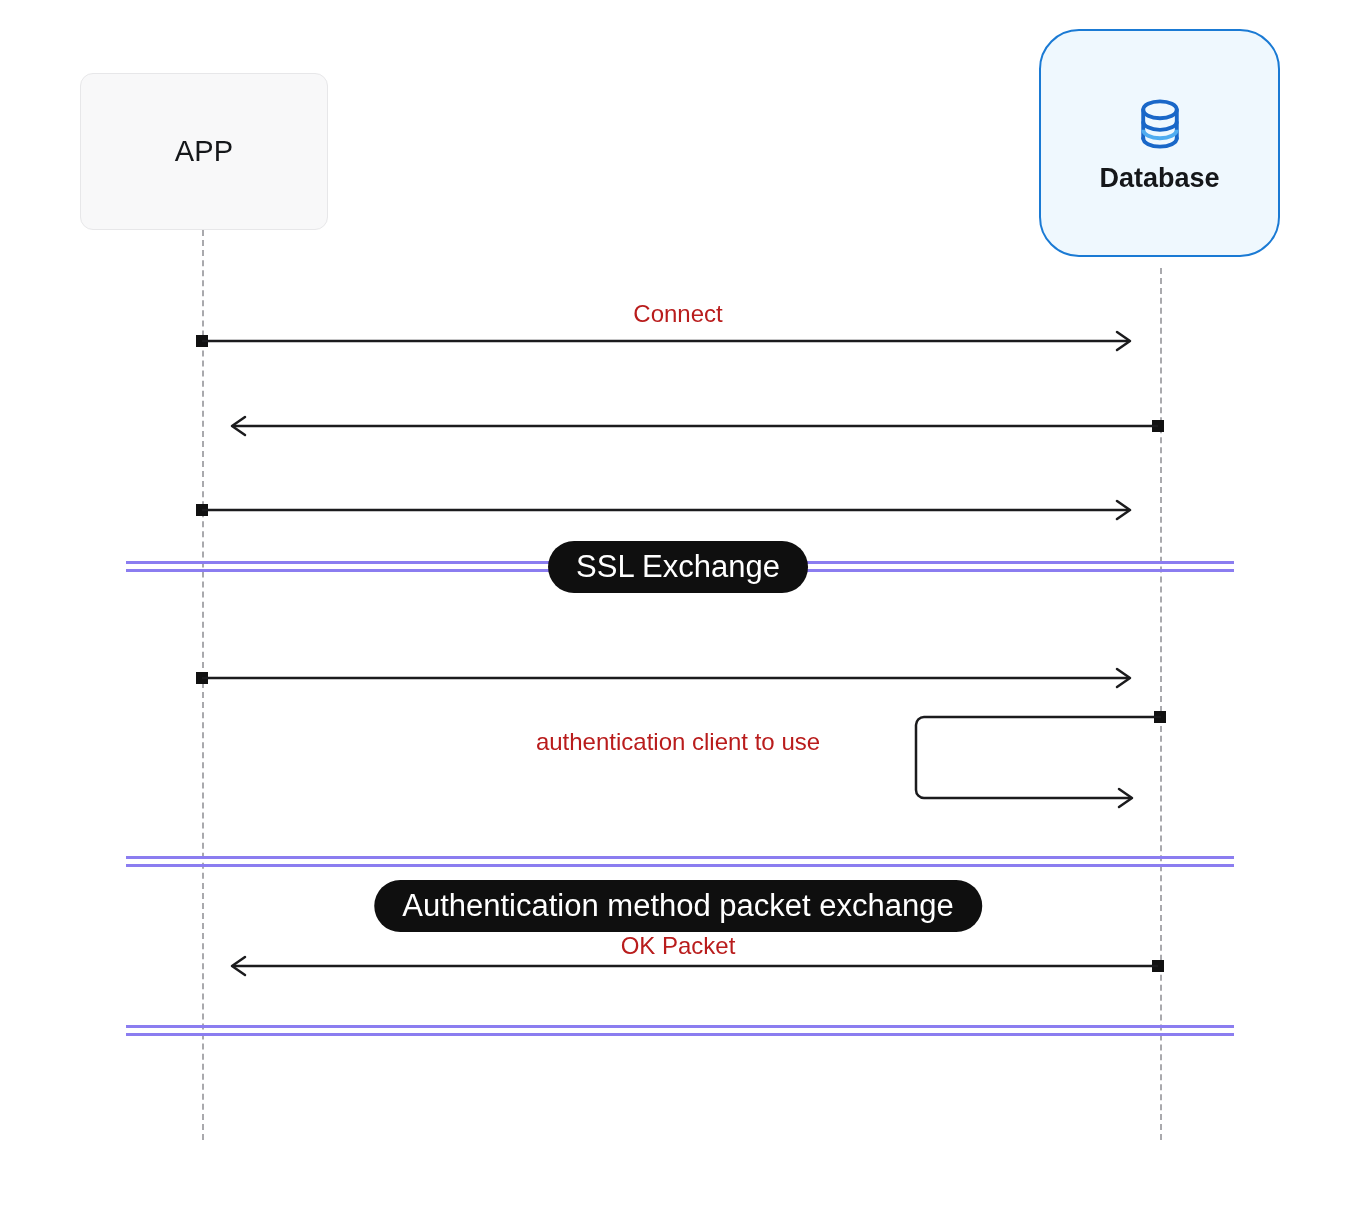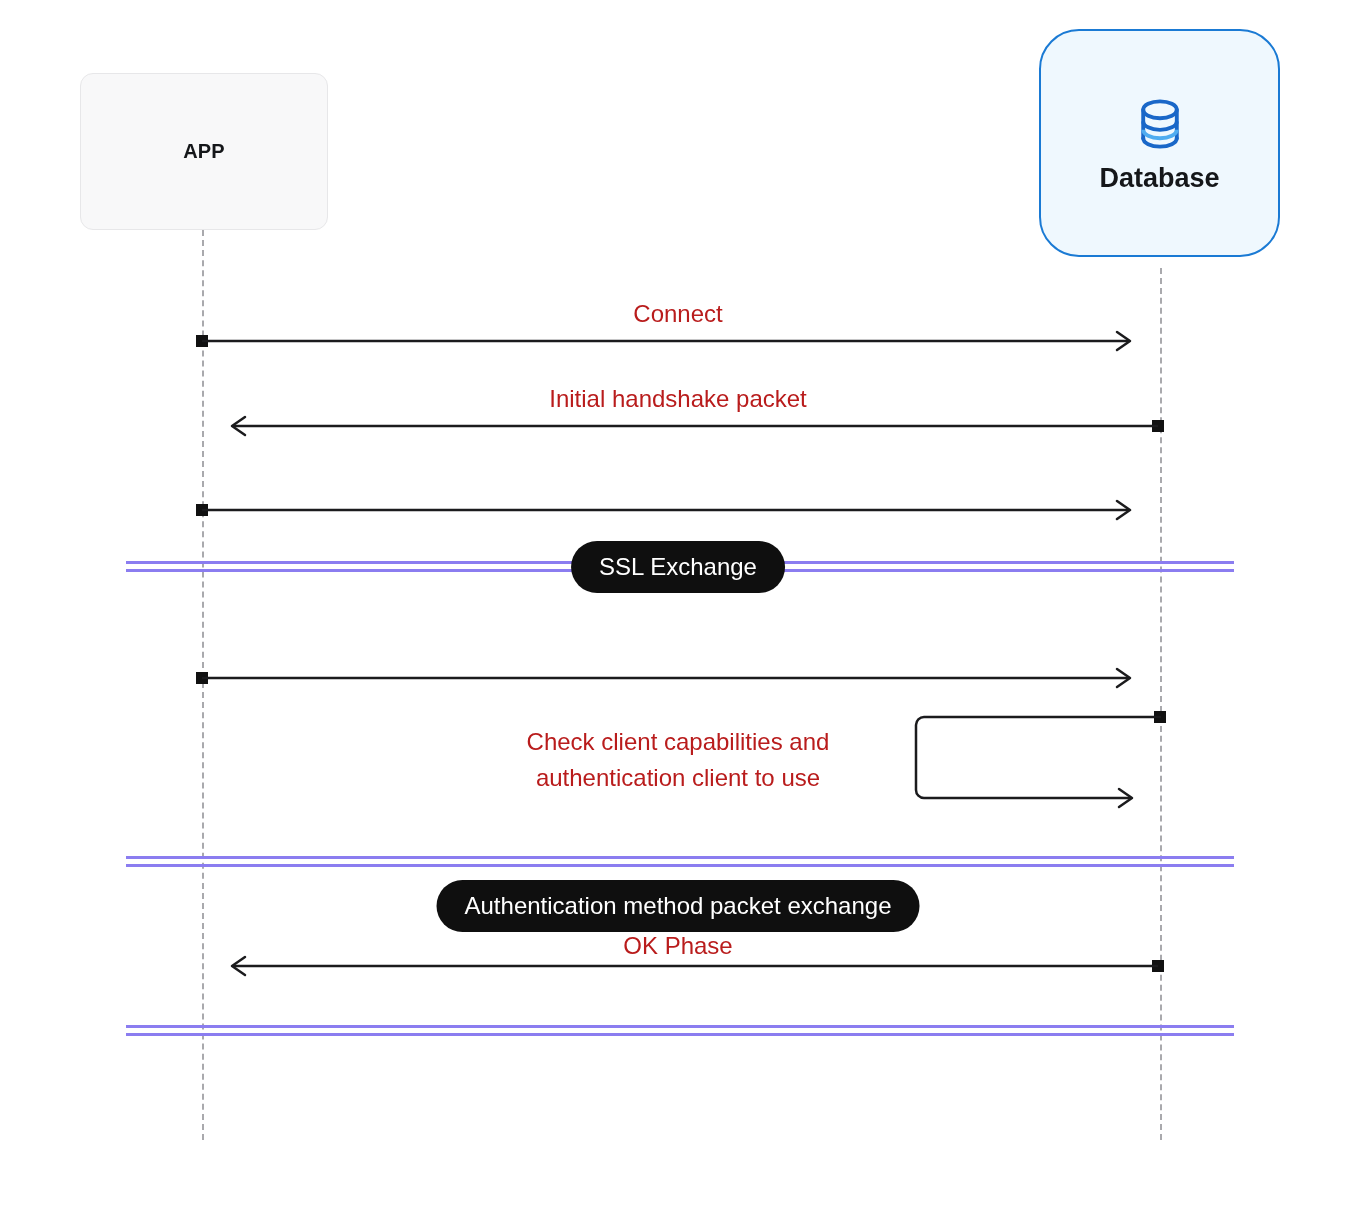--- a/index.html
+++ b/index.html
@@ -33,22 +33,22 @@
   .participant-app {
     left: 80px;
     top: 73px;
     width: 248px;
     height: 157px;
     background: #f8f8f9;
     border: 1.5px solid #e7e7e9;
     border-radius: 13px;
   }
   .participant-app .p-label {
-    font-size: 20px;
-    font-weight: 700;
+    font-size: 29px;
+    font-weight: 400;
     color: #15171a;
     letter-spacing: 0.2px;
   }
   .participant-db {
     left: 1039px;
     top: 29px;
     width: 241px;
     height: 228px;
     background: #eff8fe;
     border: 2.5px solid #1a7ad4;
@@ -107,21 +107,21 @@
   }
   .band .rule.top { top: 0; }
   .band .rule.bottom { top: 8px; }
 
   .band-pill {
     position: absolute;
     height: 52px;
     background: #0f0f0f;
     border-radius: 26px;
     color: #ffffff;
-    font-size: 24px;
+    font-size: 31px;
     display: flex;
     align-items: center;
     justify-content: center;
     padding: 4px 28px;
     box-sizing: border-box;
     white-space: nowrap;
     transform: translateX(-50%);
     left: 678px;
   }
 </style>
@@ -151,21 +151,20 @@
   <div class="lifeline lifeline-app"></div>
   <div class="lifeline lifeline-db"></div>
 
   <div class="msg-label" style="left:678px; top:296px; transform:translateX(-50%);">Connect</div>
   <svg class="msg-svg" style="left:196px; top:328px;" width="950" height="26">
     <rect x="0" y="7" width="12" height="12" fill="#111111"></rect>
     <line x1="6" y1="13" x2="932" y2="13" stroke="#1b1b1d" stroke-width="2.5"></line>
     <polyline points="921,4 934,13 921,22" fill="none" stroke="#1b1b1d" stroke-width="2.5" stroke-linecap="round" stroke-linejoin="round"></polyline>
   </svg>
 
-  <div class="msg-label" style="left:678px; top:381px; transform:translateX(-50%);">Initial handshake packet</div>
   <svg class="msg-svg" style="left:230px; top:413px;" width="942" height="26">
     <rect x="922" y="7" width="12" height="12" fill="#111111"></rect>
     <line x1="4" y1="13" x2="928" y2="13" stroke="#1b1b1d" stroke-width="2.5"></line>
     <polyline points="15,4 2,13 15,22" fill="none" stroke="#1b1b1d" stroke-width="2.5" stroke-linecap="round" stroke-linejoin="round"></polyline>
   </svg>
 
   <svg class="msg-svg" style="left:196px; top:497px;" width="950" height="26">
     <rect x="0" y="7" width="12" height="12" fill="#111111"></rect>
     <line x1="6" y1="13" x2="932" y2="13" stroke="#1b1b1d" stroke-width="2.5"></line>
     <polyline points="921,4 934,13 921,22" fill="none" stroke="#1b1b1d" stroke-width="2.5" stroke-linecap="round" stroke-linejoin="round"></polyline>
@@ -177,36 +176,35 @@
   </div>
   <div class="band-pill" style="top:541px;">SSL Exchange</div>
 
   <svg class="msg-svg" style="left:196px; top:665px;" width="950" height="26">
     <rect x="0" y="7" width="12" height="12" fill="#111111"></rect>
     <line x1="6" y1="13" x2="932" y2="13" stroke="#1b1b1d" stroke-width="2.5"></line>
     <polyline points="921,4 934,13 921,22" fill="none" stroke="#1b1b1d" stroke-width="2.5" stroke-linecap="round" stroke-linejoin="round"></polyline>
   </svg>
 
   <div class="msg-label two-line" style="left:678px; top:724px; width:520px; transform:translateX(-50%);">
-    <div>Check client capabilities and</div>
     <div>authentication client to use</div>
   </div>
   <svg class="msg-svg" style="left:908px; top:708px;" width="262" height="106">
     <rect x="246" y="3" width="12" height="12" fill="#111111"></rect>
     <path d="M252 9 H16 a8 8 0 0 0 -8 8 V82 a8 8 0 0 0 8 8 H222" fill="none" stroke="#1b1b1d" stroke-width="2.5" stroke-linecap="round"></path>
     <polyline points="211,81 224,90 211,99" fill="none" stroke="#1b1b1d" stroke-width="2.5" stroke-linecap="round" stroke-linejoin="round"></polyline>
   </svg>
 
   <div class="band" style="top:856px;">
     <div class="rule top"></div>
     <div class="rule bottom"></div>
   </div>
   <div class="band-pill" style="top:880px;">Authentication method packet exchange</div>
 
-  <div class="msg-label" style="left:678px; top:928px; transform:translateX(-50%);">OK Phase</div>
+  <div class="msg-label" style="left:678px; top:928px; transform:translateX(-50%);">OK Packet</div>
   <svg class="msg-svg" style="left:230px; top:953px;" width="942" height="26">
     <rect x="922" y="7" width="12" height="12" fill="#111111"></rect>
     <line x1="4" y1="13" x2="928" y2="13" stroke="#1b1b1d" stroke-width="2.5"></line>
     <polyline points="15,4 2,13 15,22" fill="none" stroke="#1b1b1d" stroke-width="2.5" stroke-linecap="round" stroke-linejoin="round"></polyline>
   </svg>
 
   <div class="band" style="top:1025px;">
     <div class="rule top"></div>
     <div class="rule bottom"></div>
   </div>

